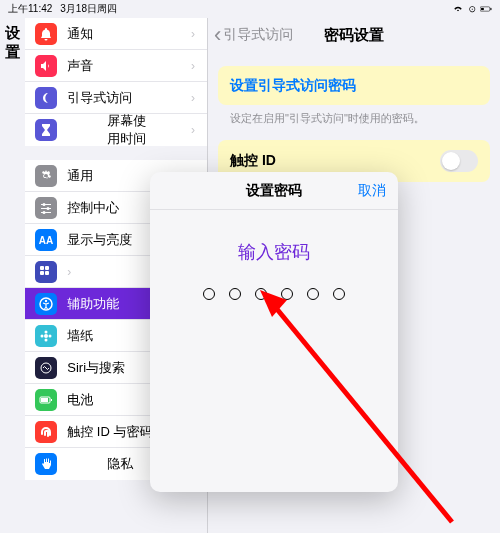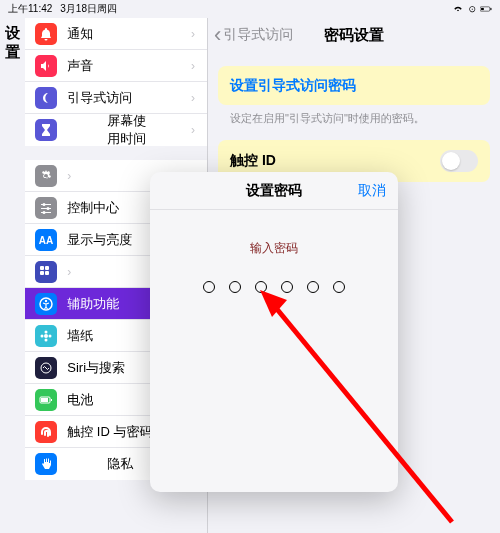--- a/index.html
+++ b/index.html
@@ -37,21 +37,21 @@
 .touchid-row { display: flex; align-items: center; justify-content: space-between; padding: 10px 12px; }
 .touchid-label { font-size: 14px; }
 .switch { width: 38px; height: 22px; background: #e9e9eb; border-radius: 11px; position: relative; }
 .switch::after { content: ""; position: absolute; left: 2px; top: 2px; width: 18px; height: 18px; background: #fff; border-radius: 50%; box-shadow: 0 1px 2px rgba(0,0,0,0.2); }
 
 .modal { position: absolute; left: 150px; top: 172px; width: 248px; height: 320px; background: #f6f6f8; border-radius: 10px; box-shadow: 0 8px 32px rgba(0,0,0,0.25); z-index: 10; }
 .modal-header { display: flex; align-items: center; justify-content: center; height: 38px; position: relative; border-bottom: 0.5px solid #e0e0e4; }
 .modal-title { font-size: 14px; font-weight: 600; }
 .modal-cancel { position: absolute; right: 12px; color: #007aff; font-size: 14px; }
 .modal-body { padding-top: 30px; text-align: center; }
-.prompt { font-size: 12px; color: #7f1d1d; margin-bottom: 24px; }
+.prompt { font-size: 18px; color: #6d28d9; margin-bottom: 24px; }
 .dots { display: flex; justify-content: center; gap: 14px; }
 .dot { width: 12px; height: 12px; border: 1px solid #000; border-radius: 50%; }
 
 .arrow { position: absolute; left: 252px; top: 282px; width: 210px; height: 245px; z-index: 20; pointer-events: none; }
 </style>
 </head>
 <body>
 
 <div class="status-bar">
   <div class="status-left">
@@ -113,20 +113,21 @@
             <span class="chev">›</span>
           </div>
         </div>
         <div class="group">
           <div class="row">
             <div class="row-icon" style="background:#8e8e93">
               <svg viewBox="0 0 14 14">
                 <path d="M7 1l1 2 2-1 1 2-1 2 2 1-1 2-2-1-1 2-1-2-2 1-1-2 1-2-2-1 1-2 2 1 1-2zm0 4a2 2 0 100 4 2 2 0 000-4z"></path>
               </svg>
             </div>
+            <span class="row-label">通用</span>
             <span class="chev">›</span>
           </div>
           <div class="row">
             <div class="row-icon" style="background:#8e8e93">
               <svg viewBox="0 0 14 14">
                 <path d="M2 3h10v1H2zm0 4h10v1H2zm0 4h10v1H2z"></path>
                 <circle cx="5" cy="3.5" r="1.5"></circle>
                 <circle cx="9" cy="7.5" r="1.5"></circle>
                 <circle cx="5" cy="11.5" r="1.5"></circle>
               </svg>

